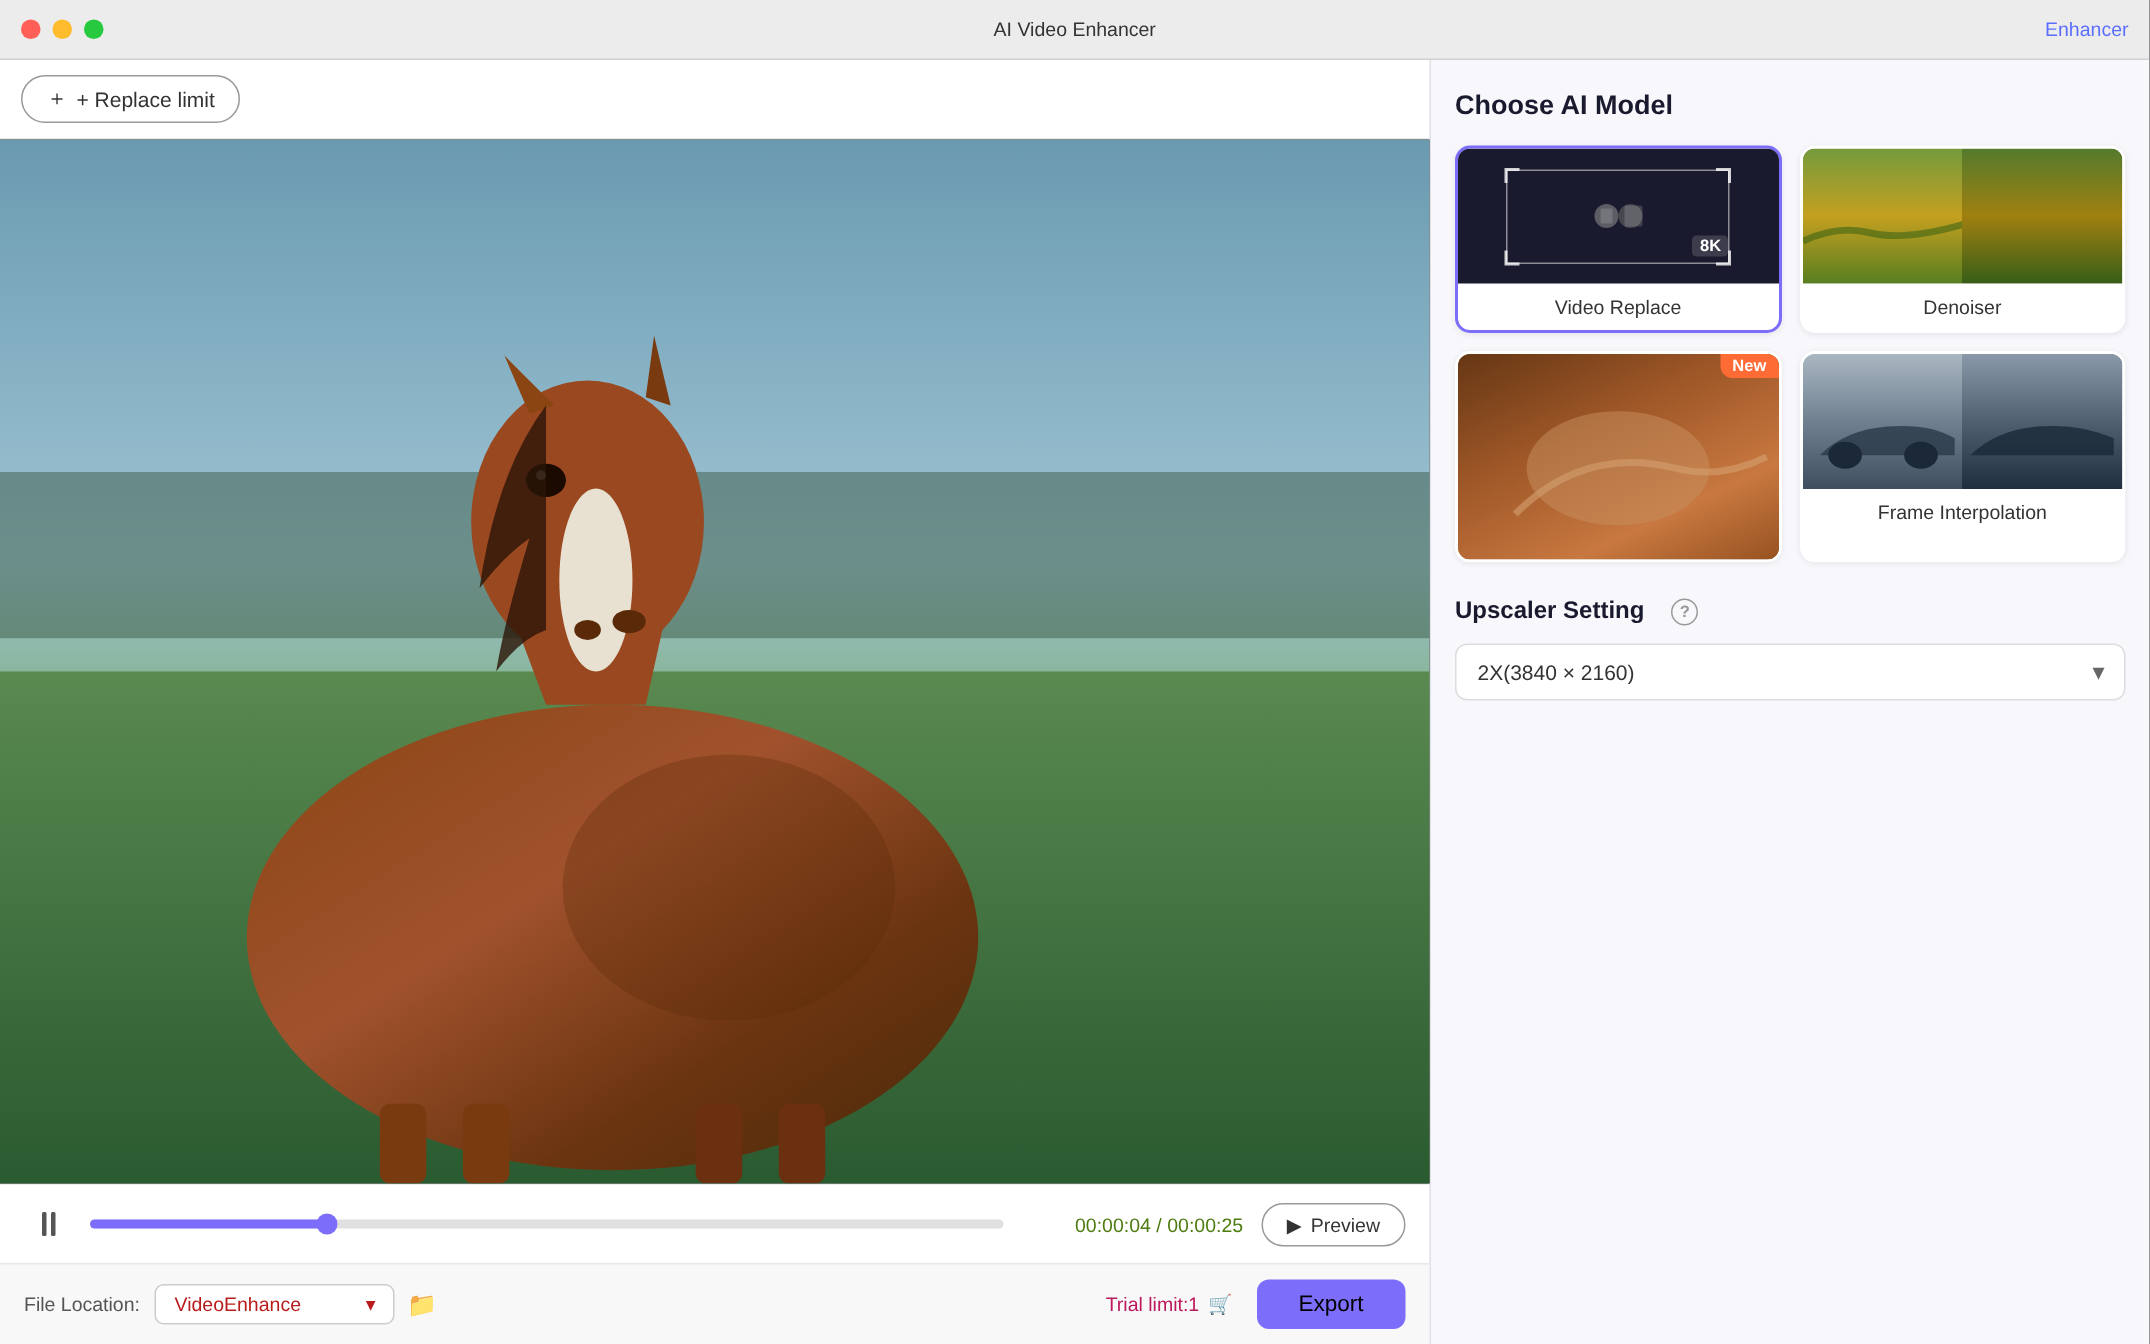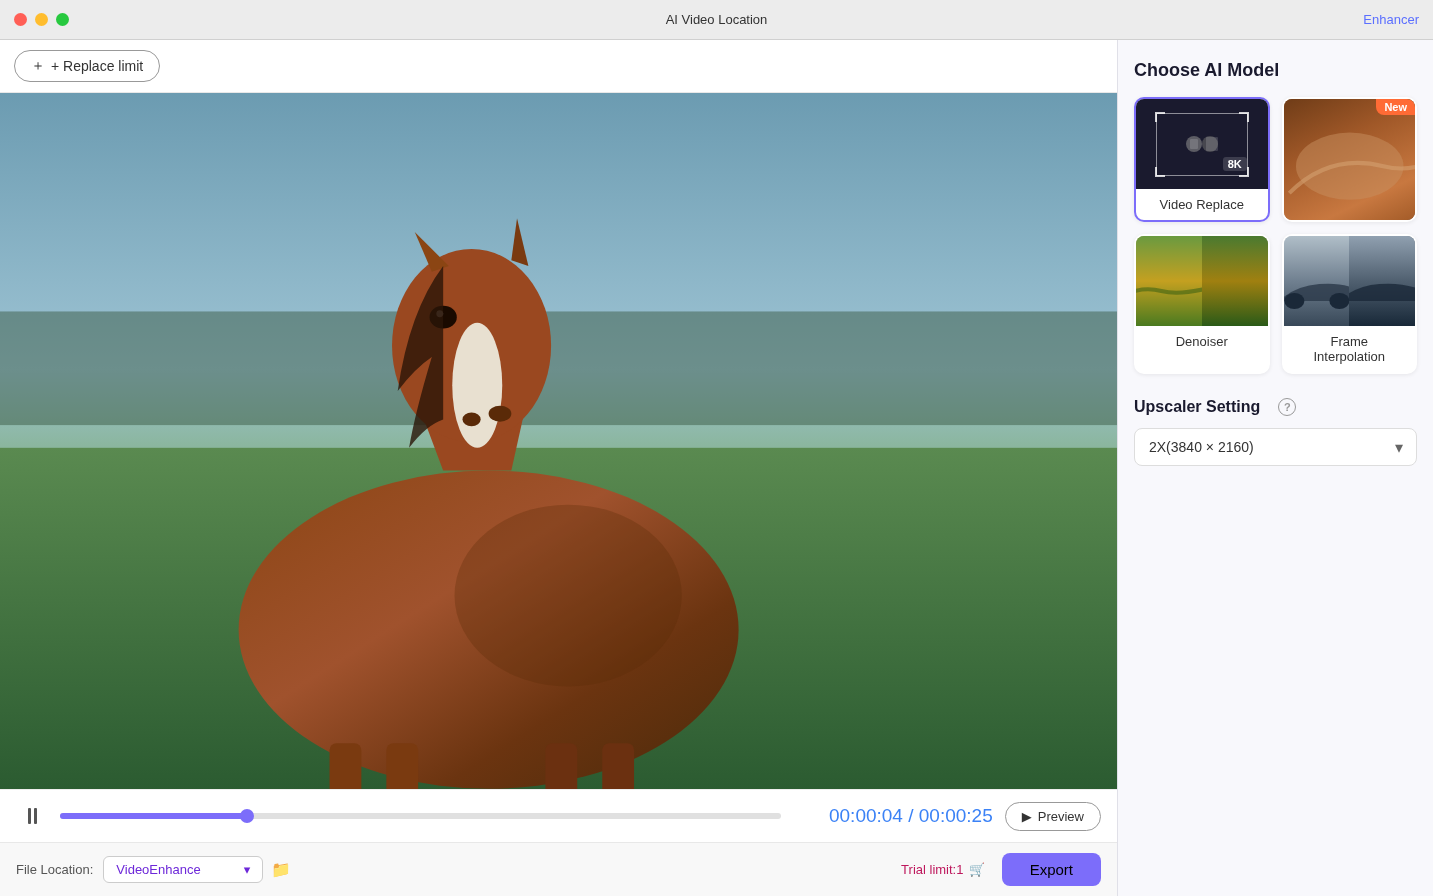--- a/index.html
+++ b/index.html
@@ -159,22 +159,22 @@
       border-radius: 50%;
       background: #7c6dfa;
       position: absolute;
       top: 50%;
       left: 26%;
       transform: translate(-50%, -50%);
       cursor: grab;
     }
 
     .time-display {
-      font-size: 19px;
-      color: #3b82f6;
+      font-size: 13px;
+      color: #4d7c0f;
       white-space: nowrap;
       flex-shrink: 0;
       margin-left: 36px;
     }
 
     .preview-btn {
       display: flex;
       align-items: center;
       gap: 6px;
       padding: 6px 16px;
@@ -204,21 +204,21 @@
     }
     .file-location-select {
       display: flex;
       align-items: center;
       gap: 17px;
       padding: 5px 12px;
       border: 1px solid #ccc;
       border-radius: 6px;
       background: #fff;
       font-size: 13px;
-      color: #6d28d9;
+      color: #b91c1c;
       cursor: pointer;
       min-width: 160px;
     }
     .folder-icon-btn {
       margin-left: 8px;
       background: transparent;
       border: none;
       cursor: pointer;
       color: #666;
       font-size: 16px;
@@ -238,21 +238,21 @@
       color: #000000;
       border: none;
       border-radius: 8px;
       font-size: 15px;
       font-weight: 500;
       cursor: pointer;
     }
 
     
     .right-panel {
-      width: 316px;
+      width: 480px;
       background: #f8f8fc;
       border-left: 1px solid #e0e0e8;
       display: flex;
       flex-direction: column;
       padding: 20px 16px;
       overflow-y: auto;
       flex-shrink: 0;
     }
 
     .section-title {
@@ -443,21 +443,21 @@
   </style>
 </head>
 <body>
 
 <div class="title-bar">
   <div class="window-controls">
     <button class="window-btn btn-close"></button>
     <button class="window-btn btn-minimize"></button>
     <button class="window-btn btn-maximize"></button>
   </div>
-  <span class="title-bar-title">AI Video Location</span>
+  <span class="title-bar-title">AI Video Enhancer</span>
   <a class="feedback-link">Enhancer</a>
 </div>
 
 <div class="main-content">
 
   <div class="left-panel">
 
     <div class="toolbar">
       <button class="replace-files-btn">
         <span>＋</span>
@@ -584,41 +584,20 @@
             <svg width="40" height="30" viewBox="0 0 40 30">
               <circle cx="12" cy="15" r="8" fill="#888" opacity="0.6"></circle>
               <circle cx="28" cy="15" r="8" fill="#666" opacity="0.6"></circle>
               <rect x="8" y="10" width="8" height="10" rx="1" fill="rgba(255,255,255,0.15)"></rect>
               <rect x="24" y="8" width="12" height="14" rx="1" fill="rgba(255,255,255,0.15)"></rect>
             </svg>
             <div class="badge-8k">8K</div>
           </div>
         </div>
         <div class="model-name">Video Replace</div>
-      </div>
-
-      <div class="model-card" style="position:relative">
-        <div class="new-badge">New</div>
-        <div class="model-thumbnail thumb-enhancement-photo">
-          <svg width="100%" height="100%" viewBox="0 0 190 90" preserveAspectRatio="xMidYMid slice">
-            <defs>
-              <linearGradient id="enhGrad" x1="0" y1="0" x2="1" y2="1">
-                <stop offset="0%" stop-color="#5a3010"></stop>
-                <stop offset="40%" stop-color="#a05828"></stop>
-                <stop offset="70%" stop-color="#c87840"></stop>
-                <stop offset="100%" stop-color="#8a4818"></stop>
-              </linearGradient>
-            </defs>
-            <rect width="190" height="90" fill="url(#enhGrad)"></rect>
-            <ellipse cx="95" cy="50" rx="40" ry="25" fill="#c89060" opacity="0.5"></ellipse>
-
-            <path d="M50 70 Q80 40 120 50 Q140 55 160 45" stroke="#d4a070" stroke-width="3" fill="none" opacity="0.6"></path>
-          </svg>
-        </div>
-        <div class="model-name">Video Enhancement</div>
       </div>
 
       <div class="model-card">
         <div class="model-thumbnail">
           <div class="thumb-denoiser-photo">
             <div class="denoiser-left">
               <svg width="100%" height="90" viewBox="0 0 95 90" preserveAspectRatio="xMidYMid slice">
                 <defs>
                   <linearGradient id="den1" x1="0" y1="0" x2="0" y2="1">
                     <stop offset="0%" stop-color="#6a9a40"></stop>
@@ -640,20 +619,41 @@
                   </linearGradient>
                 </defs>
                 <rect width="95" height="90" fill="url(#den2)"></rect>
               </svg>
             </div>
           </div>
         </div>
         <div class="model-name">Denoiser</div>
       </div>
 
+      <div class="model-card" style="position:relative">
+        <div class="new-badge">New</div>
+        <div class="model-thumbnail thumb-enhancement-photo">
+          <svg width="100%" height="100%" viewBox="0 0 190 90" preserveAspectRatio="xMidYMid slice">
+            <defs>
+              <linearGradient id="enhGrad" x1="0" y1="0" x2="1" y2="1">
+                <stop offset="0%" stop-color="#5a3010"></stop>
+                <stop offset="40%" stop-color="#a05828"></stop>
+                <stop offset="70%" stop-color="#c87840"></stop>
+                <stop offset="100%" stop-color="#8a4818"></stop>
+              </linearGradient>
+            </defs>
+            <rect width="190" height="90" fill="url(#enhGrad)"></rect>
+            <ellipse cx="95" cy="50" rx="40" ry="25" fill="#c89060" opacity="0.5"></ellipse>
+
+            <path d="M50 70 Q80 40 120 50 Q140 55 160 45" stroke="#d4a070" stroke-width="3" fill="none" opacity="0.6"></path>
+          </svg>
+        </div>
+        <div class="model-name">Video Enhancement</div>
+      </div>
+
       <div class="model-card">
         <div class="model-thumbnail">
           <div class="thumb-interp-photo">
             <div class="interp-left">
               <svg width="100%" height="90" viewBox="0 0 95 90" preserveAspectRatio="xMidYMid slice">
                 <defs>
                   <linearGradient id="int1" x1="0" y1="0" x2="0" y2="1">
                     <stop offset="0%" stop-color="#b0bec8"></stop>
                     <stop offset="50%" stop-color="#708090"></stop>
                     <stop offset="100%" stop-color="#384858"></stop>

